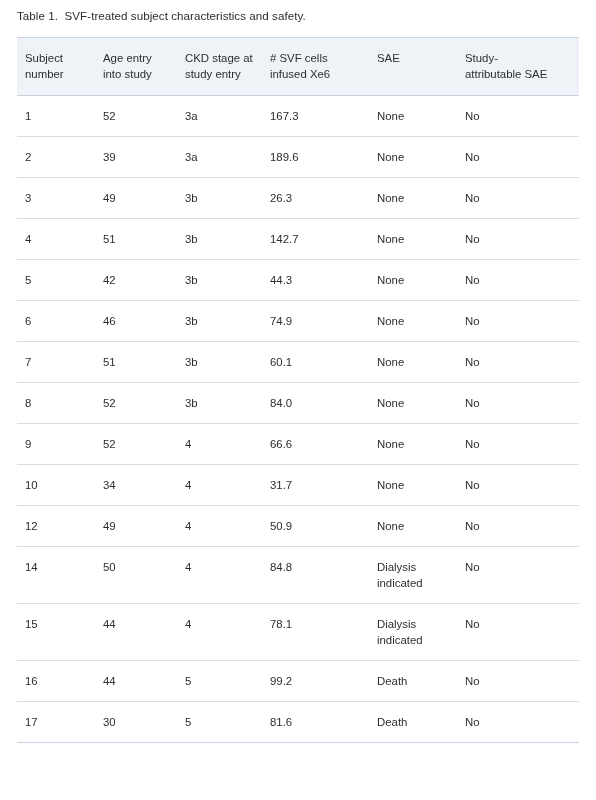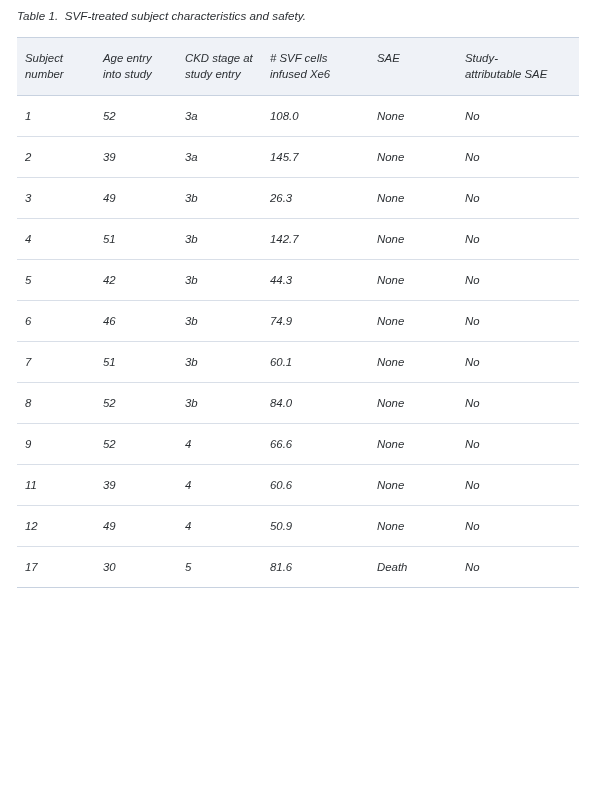--- a/index.html
+++ b/index.html
@@ -12,21 +12,20 @@
     height: 800px;
     font-family: "Liberation Sans", sans-serif;
     color: #2b2f33;
     overflow: hidden;
   }
   .page {
     position: relative;
     width: 596px;
     height: 800px;
     box-sizing: border-box;
-    font-style: italic;
   }
   .caption {
     position: absolute;
     left: 17px;
     top: 8px;
     font-size: 11.6px;
     line-height: 16px;
     color: #2b2f33;
     white-space: pre;
     letter-spacing: 0.05px;
@@ -108,29 +107,29 @@
           <th class="wrapcell">SAE</th>
           <th class="wrapcell">Study-
 attributable SAE</th>
         </tr>
       </thead>
       <tbody id="table-body">
           <tr>
             <td class="wrapcell c0">1</td>
             <td class="wrapcell">52</td>
             <td class="wrapcell">3a</td>
-            <td class="wrapcell">108.0</td>
+            <td class="wrapcell">167.3</td>
             <td class="wrapcell">None</td>
             <td class="wrapcell">No</td>
           </tr>
           <tr>
             <td class="wrapcell c0">2</td>
             <td class="wrapcell">39</td>
             <td class="wrapcell">3a</td>
-            <td class="wrapcell">145.7</td>
+            <td class="wrapcell">189.6</td>
             <td class="wrapcell">None</td>
             <td class="wrapcell">No</td>
           </tr>
           <tr>
             <td class="wrapcell c0">3</td>
             <td class="wrapcell">49</td>
             <td class="wrapcell">3b</td>
             <td class="wrapcell">26.3</td>
             <td class="wrapcell">None</td>
             <td class="wrapcell">No</td>
@@ -177,33 +176,59 @@
           </tr>
           <tr>
             <td class="wrapcell c0">9</td>
             <td class="wrapcell">52</td>
             <td class="wrapcell">4</td>
             <td class="wrapcell">66.6</td>
             <td class="wrapcell">None</td>
             <td class="wrapcell">No</td>
           </tr>
           <tr>
-            <td class="wrapcell c0">11</td>
-            <td class="wrapcell">39</td>
-            <td class="wrapcell">4</td>
-            <td class="wrapcell">60.6</td>
+            <td class="wrapcell c0">10</td>
+            <td class="wrapcell">34</td>
+            <td class="wrapcell">4</td>
+            <td class="wrapcell">31.7</td>
             <td class="wrapcell">None</td>
             <td class="wrapcell">No</td>
           </tr>
           <tr>
             <td class="wrapcell c0">12</td>
             <td class="wrapcell">49</td>
             <td class="wrapcell">4</td>
             <td class="wrapcell">50.9</td>
             <td class="wrapcell">None</td>
+            <td class="wrapcell">No</td>
+          </tr>
+          <tr>
+            <td class="wrapcell c0">14</td>
+            <td class="wrapcell">50</td>
+            <td class="wrapcell">4</td>
+            <td class="wrapcell">84.8</td>
+            <td class="wrapcell">Dialysis
+indicated</td>
+            <td class="wrapcell">No</td>
+          </tr>
+          <tr>
+            <td class="wrapcell c0">15</td>
+            <td class="wrapcell">44</td>
+            <td class="wrapcell">4</td>
+            <td class="wrapcell">78.1</td>
+            <td class="wrapcell">Dialysis
+indicated</td>
+            <td class="wrapcell">No</td>
+          </tr>
+          <tr>
+            <td class="wrapcell c0">16</td>
+            <td class="wrapcell">44</td>
+            <td class="wrapcell">5</td>
+            <td class="wrapcell">99.2</td>
+            <td class="wrapcell">Death</td>
             <td class="wrapcell">No</td>
           </tr>
           <tr>
             <td class="wrapcell c0">17</td>
             <td class="wrapcell">30</td>
             <td class="wrapcell">5</td>
             <td class="wrapcell">81.6</td>
             <td class="wrapcell">Death</td>
             <td class="wrapcell">No</td>
           </tr>

